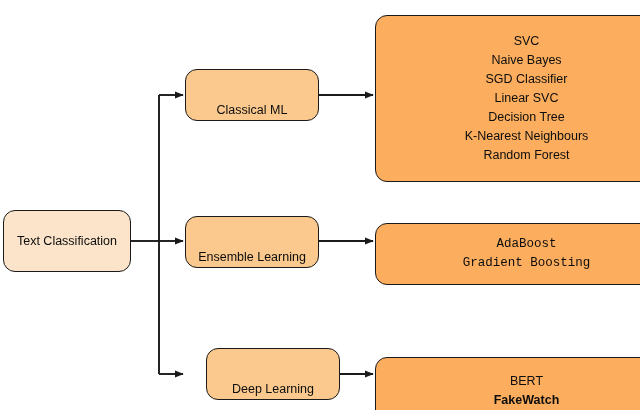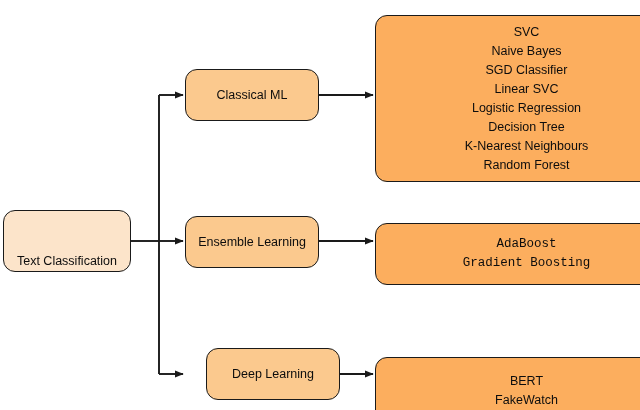--- a/index.html
+++ b/index.html
@@ -37,42 +37,42 @@
     line-height: 19px;
     text-align: center;
     z-index: 2;
   }
   .node-root {
     background: #fce4ca;
     left: 3px;
     top: 210px;
     width: 128px;
     height: 62px;
-    justify-content: flex-end;
   }
   .node-mid {
     background: #fbc98e;
     left: 185px;
     width: 134px;
     height: 52px;
+    justify-content: flex-end;
   }
   .node-mid.m0 { top: 69px; }
   .node-mid.m1 { top: 216px; }
   .node-mid.m2 { top: 348px; margin-left: 21px; }
   .node-leaf {
     background: #fcae5e;
     left: 375px;
     width: 303px;
     margin-top: 12px;
   }
   .node-leaf.l0 { top: 3px; height: 167px; }
   .node-leaf.l1 { top: 211px; height: 62px; font-family: Liberation Mono, monospace; }
   .node-leaf.l2 { top: 345px; height: 68px; }
   .item { display: block; white-space: nowrap; }
-  .item.bold { font-weight: normal; }
+  .item.bold { font-weight: bold; }
 </style>
 </head>
 <body>
 
 <div id="canvas">
 
   <svg class="wires" viewBox="0 0 640 410" xmlns="http://www.w3.org/2000/svg">
     <defs>
       <marker id="arrowhead" markerWidth="9" markerHeight="8" refX="8.2" refY="4" orient="auto" markerUnits="userSpaceOnUse">
         <path d="M0,0.4 L9,4 L0,7.6 Z" fill="#1a1a1a"></path>
@@ -104,21 +104,20 @@
   </div>
   <div class="node node-mid m2">
     <span class="item">Deep Learning</span>
   </div>
 
   <div class="node node-leaf l0">
     <span class="item">SVC</span>
     <span class="item">Naive Bayes</span>
     <span class="item">SGD Classifier</span>
     <span class="item">Linear SVC</span>
-    <span class="item">Logistic Regression</span>
     <span class="item">Decision Tree</span>
     <span class="item">K-Nearest Neighbours</span>
     <span class="item">Random Forest</span>
   </div>
 
   <div class="node node-leaf l1">
     <span class="item">AdaBoost</span>
     <span class="item">Gradient Boosting</span>
   </div>
 

